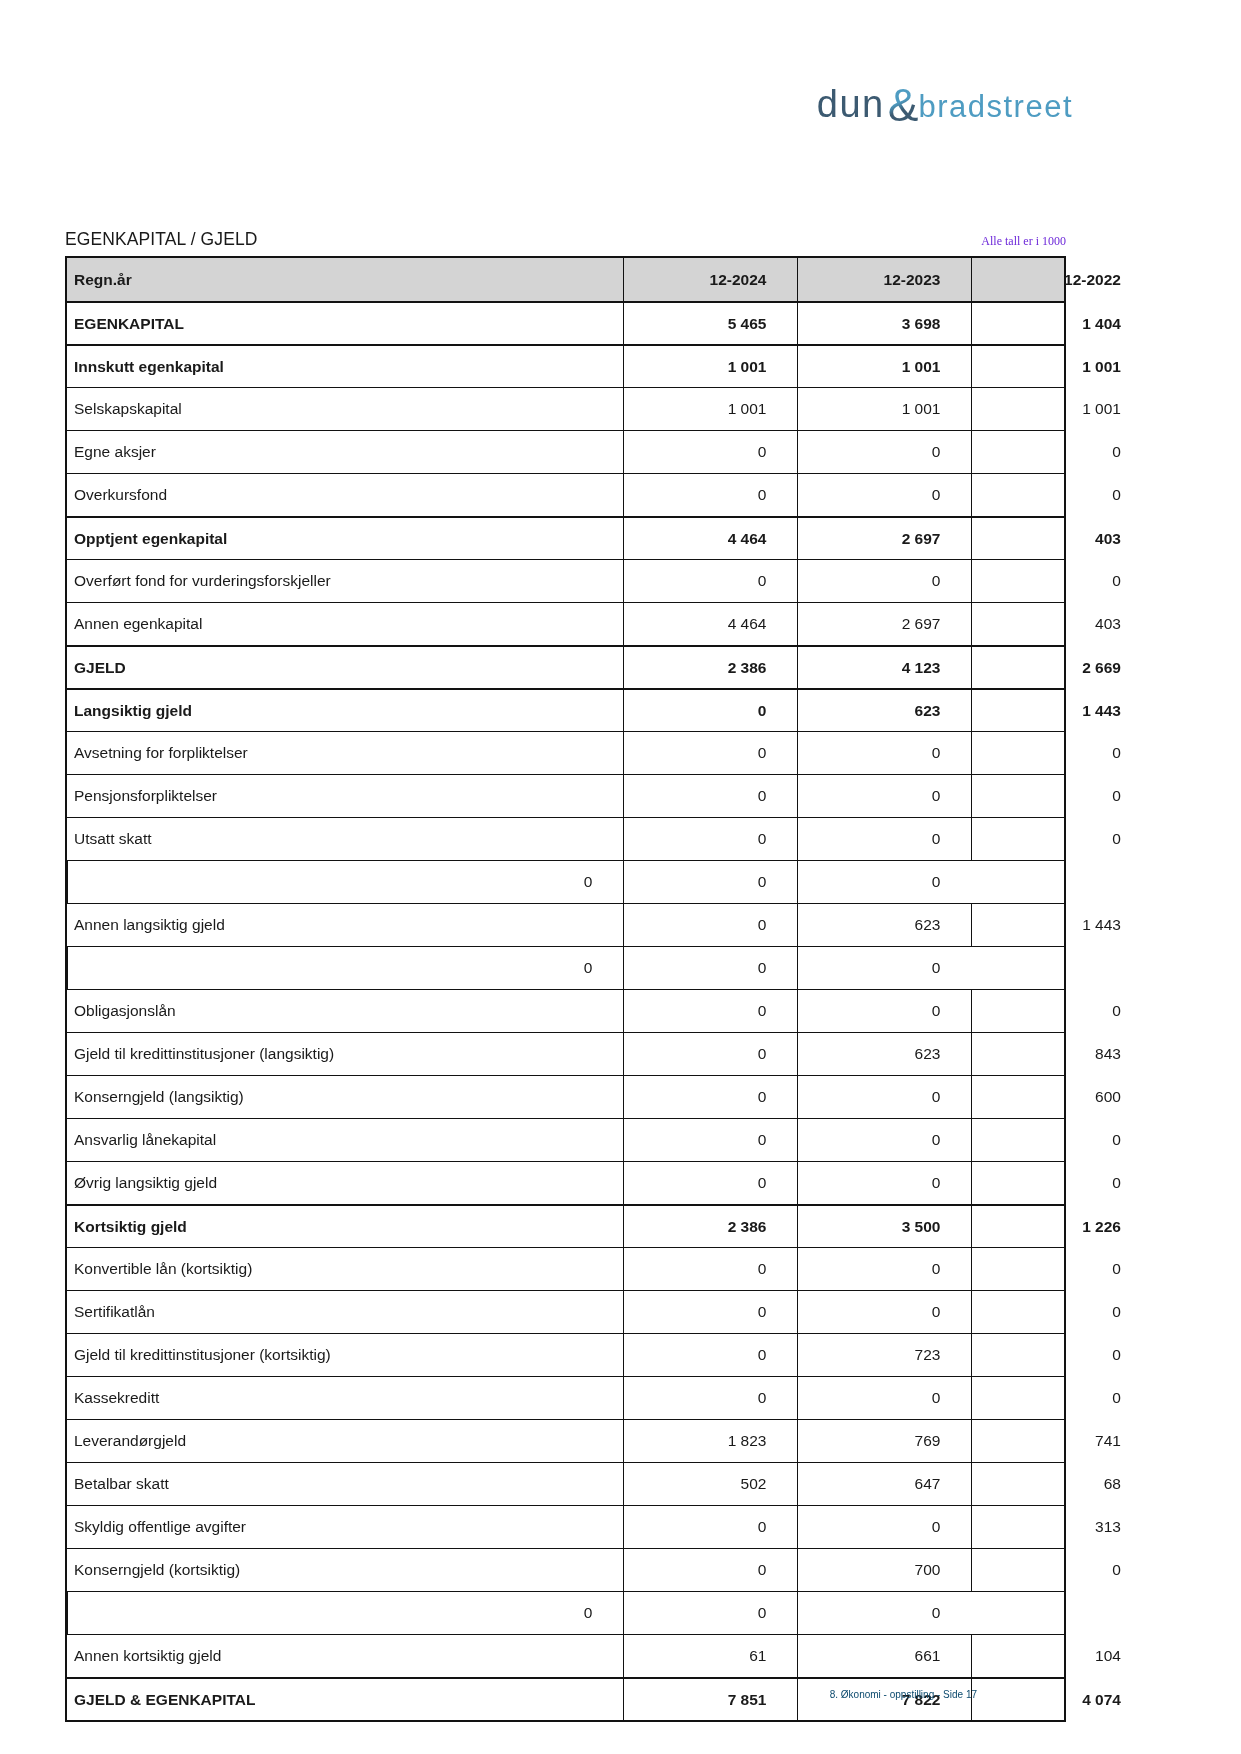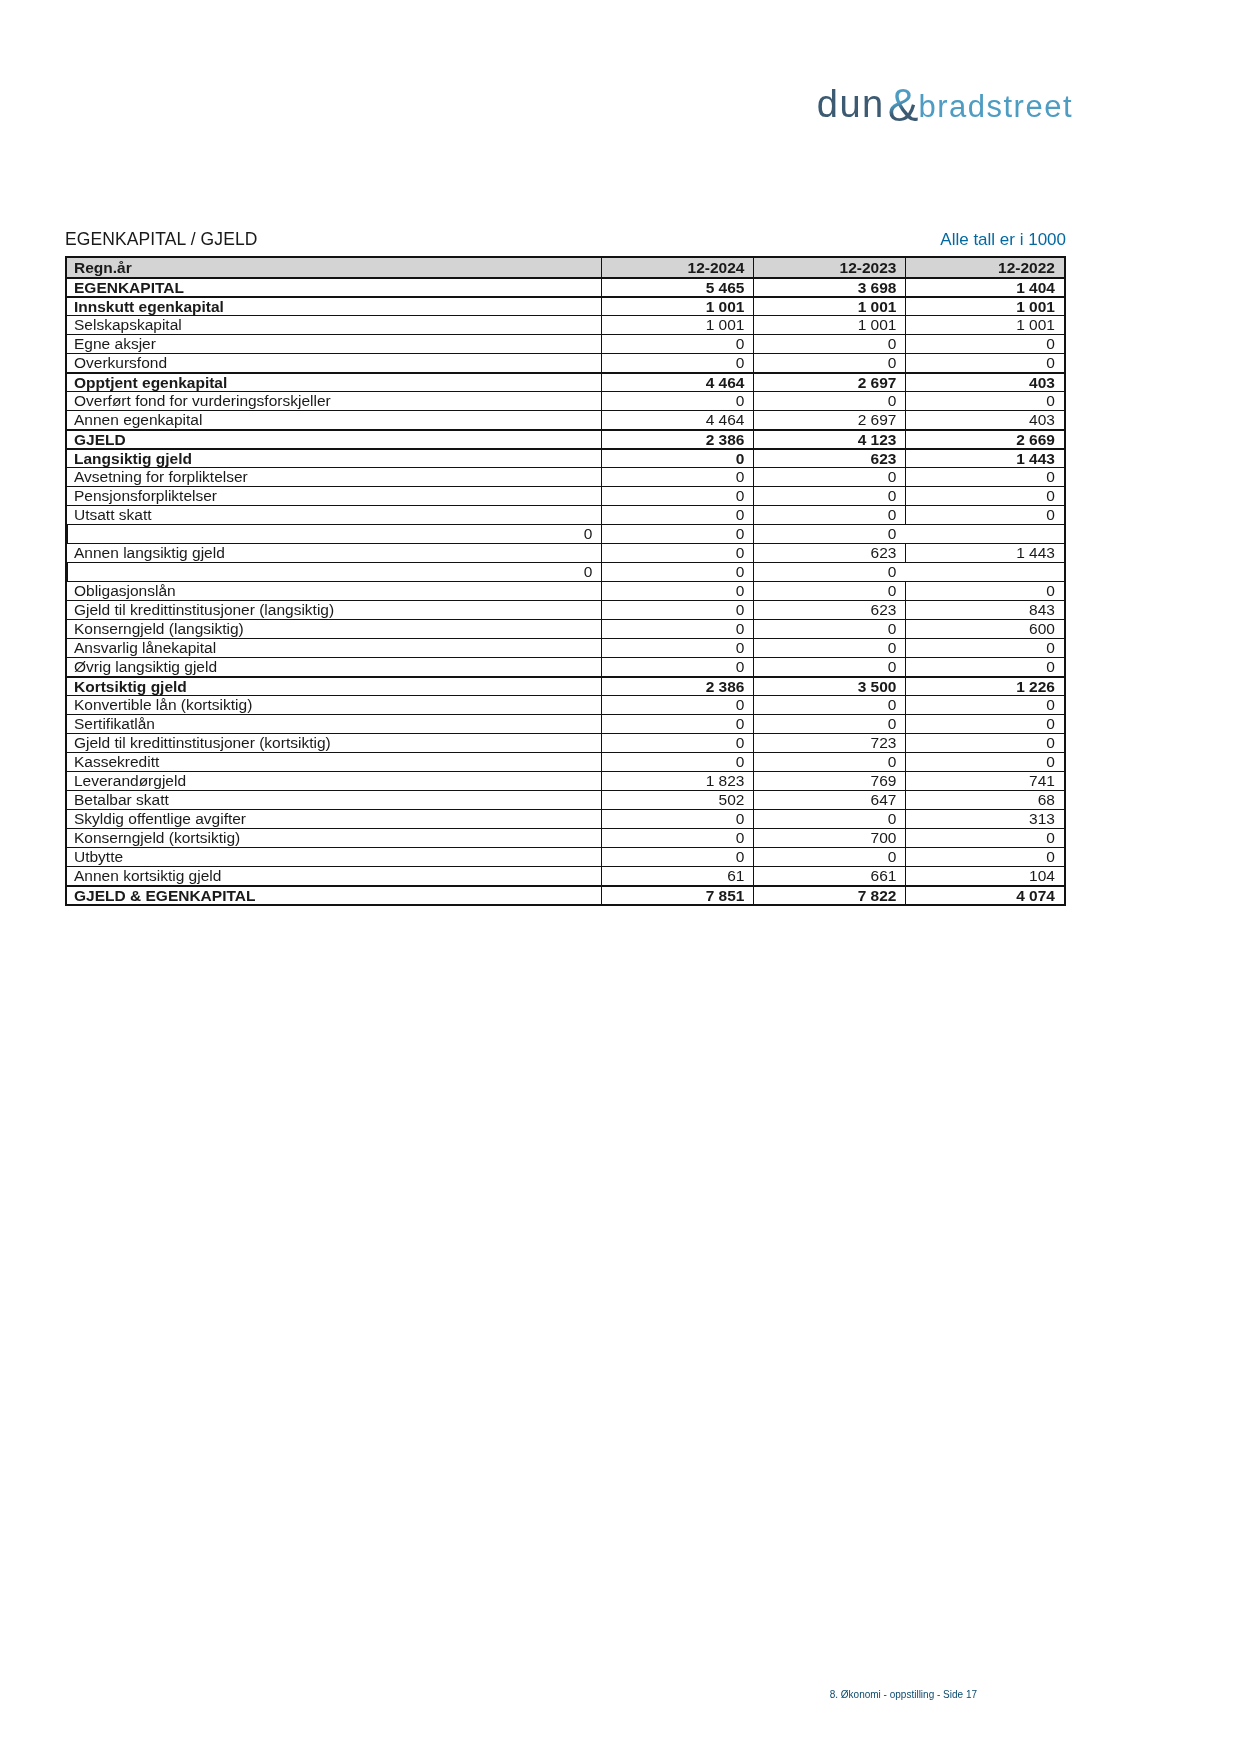--- a/index.html
+++ b/index.html
@@ -31,33 +31,34 @@
     font-size:31px; letter-spacing:1.5px;
     color:var(--logo-light,#4e9cc2); font-weight:400;text-align:center;
   }
 
   
   .title-row {
     position:absolute; left:65px; right:175px; top:229px;
     display:flex; justify-content:space-between; align-items:baseline;
   }
   .page-title { font-size:17.5px; font-weight:normal; letter-spacing:0.1px; }
-  .units-note { font-size:17px; color:#0369a1; }
+  .units-note { font-size:12px; color:#6d28d9;font-family:Liberation Serif, serif; }
 
   
   .table {
     position:absolute; left:65px; right:175px; top:256px;
     border:2px solid #121212;
     background:#fff;
   }
   .trow {
     display:grid;
     grid-template-columns:53.6% 15.25% 15.25% 15.9%;
-    height:19px;
+    height:43px;
     border-top:1px solid #121212;
+    gap:22px;
   }
   .trow.thead { border-top:none; background:var(--header-bg,#d4d4d4); font-weight:bold; }
   .trow.section { border-top-width:2px; font-weight:bold; }
   .cell {
     display:flex; align-items:center;
     padding:0 9px 0 8px;
     border-left:1px solid #121212;
     font-size:15.5px; line-height:1;
     white-space:nowrap; overflow:hidden;
   }
@@ -266,21 +267,20 @@
           <div class="cell num">0</div>
           <div class="cell num">313</div>
         </div>
         <div class="trow">
           <div class="cell label">Konserngjeld (kortsiktig)</div>
           <div class="cell num">0</div>
           <div class="cell num">700</div>
           <div class="cell num">0</div>
         </div>
         <div class="trow">
-          <div class="cell label">Utbytte</div>
           <div class="cell num">0</div>
           <div class="cell num">0</div>
           <div class="cell num">0</div>
         </div>
         <div class="trow">
           <div class="cell label">Annen kortsiktig gjeld</div>
           <div class="cell num">61</div>
           <div class="cell num">661</div>
           <div class="cell num">104</div>
         </div>

